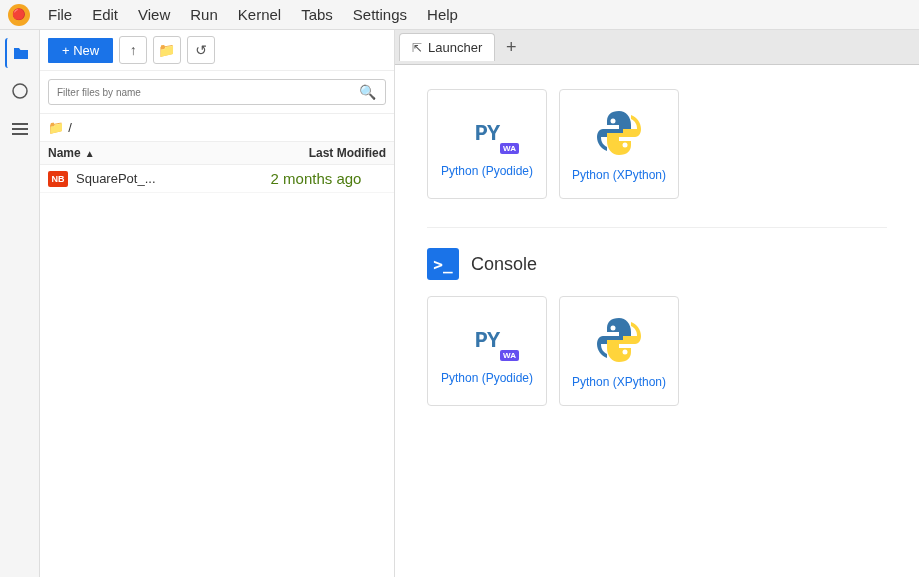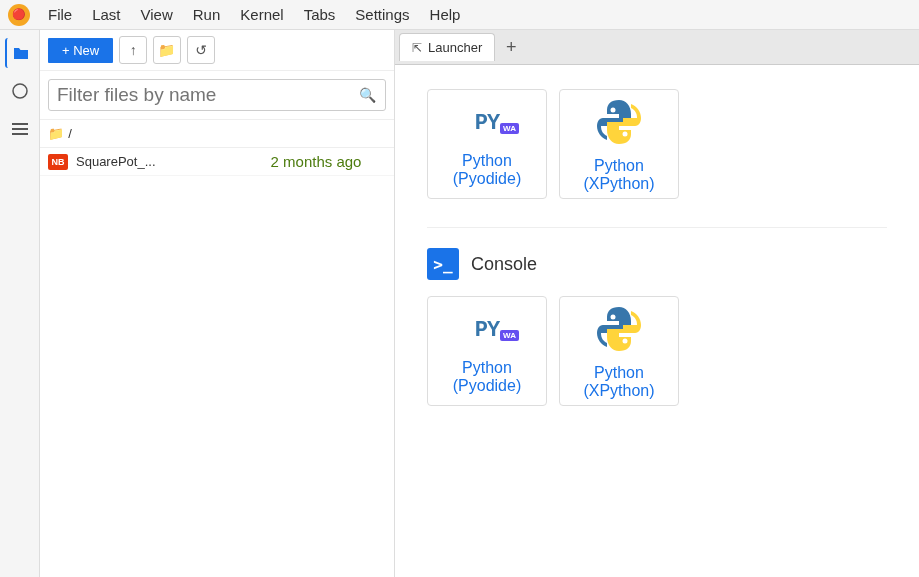--- a/index.html
+++ b/index.html
@@ -59,21 +59,21 @@
     }
 
     .filter-row {
       padding: 8px; border-bottom: 1px solid #eee;
     }
     .filter-input-wrap {
       display: flex; align-items: center; border: 1px solid #ccc; border-radius: 3px;
       padding: 4px 8px; background: #fff;
     }
     .filter-input {
-      border: none; outline: none; flex: 1; font-size: 19px; color: #7f1d1d;
+      border: none; outline: none; flex: 1; font-size: 10px; color: #7f1d1d;
     }
     .filter-icon { color: #888; font-size: 14px; }
 
     .breadcrumb {
       padding: 6px 8px; display: flex; align-items: center; gap: 4px;
       font-size: 13px; color: #333; border-bottom: 1px solid #eee;
     }
 
     .file-list-header {
       display: flex; padding: 4px 8px; border-bottom: 1px solid #eee;
@@ -129,47 +129,47 @@
 
     .kernel-grid {
       display: flex; gap: 12px; margin-bottom: 28px; flex-wrap: wrap;
     }
     .kernel-card {
       width: 120px; height: 110px; border: 1px solid #ddd; border-radius: 4px;
       background: #fff; display: flex; flex-direction: column;
       align-items: center; justify-content: center; gap: 6px;
       cursor: pointer; padding: 10px;
     }
-    .kernel-card-label { font-size: 16px; color: #1a73e8; text-align: center; }
+    .kernel-card-label { font-size: 12px; color: #1a73e8; text-align: center; }
 
     
     .pyodide-logo {
       width: 64px; height: 48px; position: relative; display: flex; align-items: center; justify-content: center;
     }
     .py-text {
       font-size: 22px; font-weight: bold; color: #3776ab; letter-spacing: -1px;
       font-family: 'Courier New', monospace;
     }
     .wa-badge {
-      position: absolute; bottom: 12px; right: 0;
+      position: absolute; bottom: 4px; right: 0;
       background: #654ff0; color: white; font-size: 8px; font-weight: bold;
       padding: 1px 3px; border-radius: 2px;
     }
 
     .divider { width: 100%; height: 1px; background: #eee; margin-bottom: 20px; }
   </style>
 </head>
 <body>
 
 <div class="menubar">
   <div class="menubar-logo">
     <span style="font-size:11px; color: white;">🔴</span>
   </div>
   <div class="menubar-item">File</div>
-  <div class="menubar-item">Last</div>
+  <div class="menubar-item">Edit</div>
   <div class="menubar-item">View</div>
   <div class="menubar-item">Run</div>
   <div class="menubar-item">Kernel</div>
   <div class="menubar-item">Tabs</div>
   <div class="menubar-item">Settings</div>
   <div class="menubar-item">Help</div>
 </div>
 
 <div class="app-body">
 
@@ -212,20 +212,27 @@
         <input class="filter-input" type="text" placeholder="Filter files by name" style="">
         <span class="filter-icon">🔍</span>
       </div>
     </div>
 
     <div class="breadcrumb">
       <span>📁</span>
       <span>/ </span>
     </div>
 
+    <div class="file-list-header">
+      <div class="col-name">
+        <span>Name</span>
+        <span class="sort-arrow">▲</span>
+      </div>
+      <div class="col-modified">Last Modified</div>
+    </div>
 
     <div class="file-list">
       <div class="file-row">
         <div class="file-icon-nb">NB</div>
         <div class="file-name">SquarePot_...</div>
         <div class="file-modified">2 months ago</div>
       </div>
     </div>
   </div>
 

